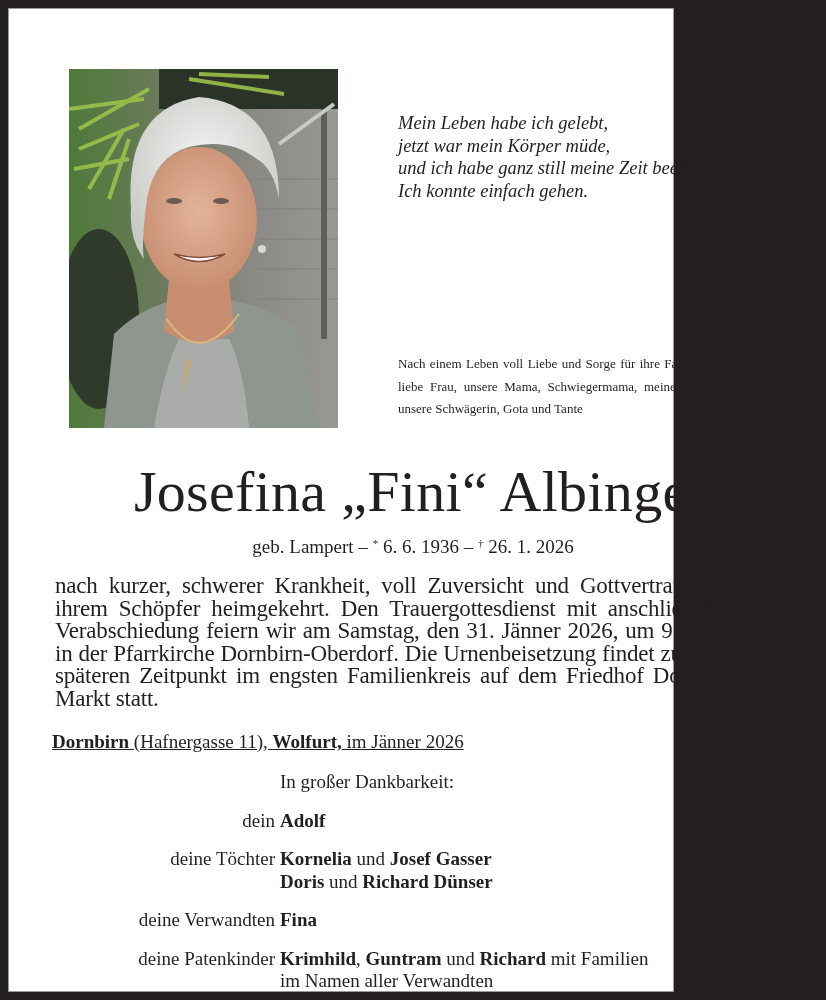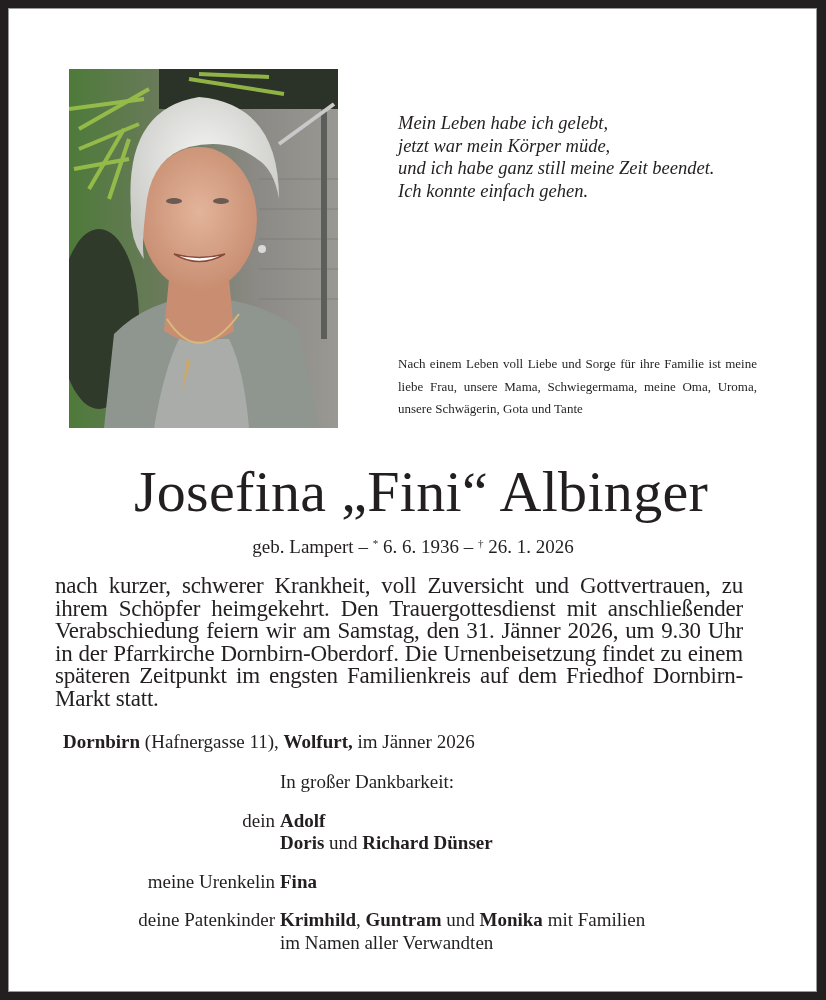--- a/index.html
+++ b/index.html
@@ -7,21 +7,21 @@
       width: 826px; height: 1000px;
       background: #231f20;
       position: relative;
       overflow: hidden;
       font-family: "Liberation Serif", "DejaVu Serif", serif;
       color: #231f20;
     }
     .page {
       position: absolute;
       left: 8px; top: 8px;
-      width: 809px; height: 984px;
+      width: 666px; height: 984px;
       background: #ffffff;
       box-shadow: inset 0 0 0 1px #9a9a9a;
     }
     .photo {
       position: absolute;
       left: 61px; top: 61px;
       width: 269px; height: 359px;
       overflow: hidden;
       background: #7d8a7a;
     }
@@ -77,24 +77,25 @@
       width: 688px;
       font-size: 23px;
       line-height: 22.5px;
       text-align: justify;
       text-align-last: left;
       letter-spacing: -0.2px;
     }
 
     .place-line {
       position: absolute;
-      left: 55px; top: 722px;
+      left: 44px; top: 722px;
       font-size: 19px;
       line-height: 24px;
       white-space: nowrap;
+      text-decoration: underline;
     }
     .b { font-weight: bold; }
 
     .mourners {
       position: absolute;
       left: 61px; top: 763px;
       width: 720px;
       font-size: 19px;
       line-height: 22.5px;
     }
@@ -201,30 +202,34 @@
     <div class="mrow">
       <span class="rel"></span>
       <span class="who">In großer Dankbarkeit:</span>
     </div>
     <div id="mrows">
         <div class="mrow">
           <span class="rel">dein</span>
           <span class="who"><span class="b">Adolf</span></span>
         </div>
         <div class="mrow">
+          <span class="rel">deine Töchter</span>
+          <span class="who"><span class="b">Kornelia</span><span> und </span><span class="b">Josef Gasser</span></span>
+        </div>
+        <div class="mrow">
           <span class="rel"></span>
           <span class="who"><span class="b">Doris</span><span> und </span><span class="b">Richard Dünser</span></span>
         </div>
         <div class="mrow">
-          <span class="rel">meine Urenkelin</span>
+          <span class="rel">deine Verwandten</span>
           <span class="who"><span class="b">Fina</span></span>
         </div>
         <div class="mrow">
           <span class="rel">deine Patenkinder</span>
-          <span class="who"><span class="b">Krimhild</span><span>, </span><span class="b">Guntram</span><span> und </span><span class="b">Monika</span><span> mit Familien</span></span>
+          <span class="who"><span class="b">Krimhild</span><span>, </span><span class="b">Guntram</span><span> und </span><span class="b">Richard</span><span> mit Familien</span></span>
         </div>
         <div class="mrow">
           <span class="rel"></span>
           <span class="who"><span>im Namen aller Verwandten</span></span>
         </div>
       </div>
   </div>
 
 </div>
 

